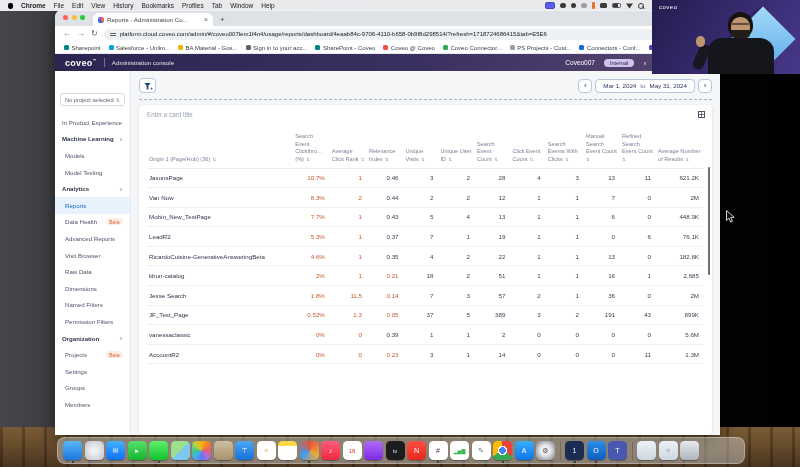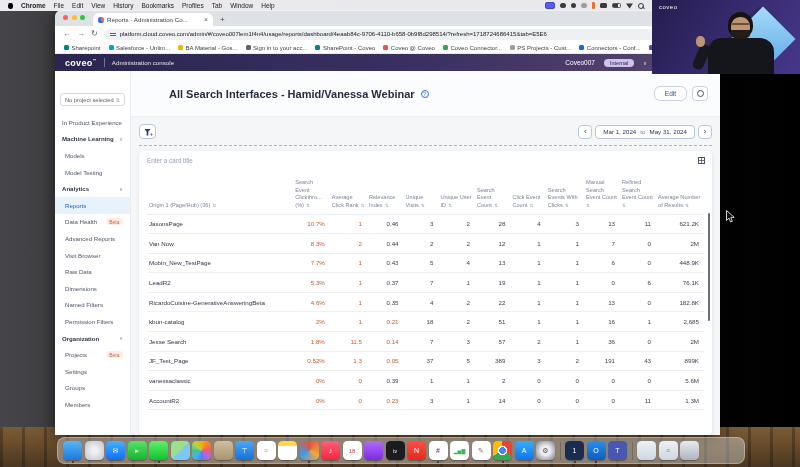--- a/index.html
+++ b/index.html
@@ -375,30 +375,20 @@
               </div>
               <div class="side-item sub">
                 <span>Groups</span>
               </div>
               <div class="side-item sub">
                 <span>Members</span>
               </div>
             </div>
         </div>
         <div class="main">
-          <div class="page-head">
-            <span class="page-title">All Search Interfaces - Hamid/Vanessa Webinar</span>
-            <span class="help-dot">?</span>
-            <div class="head-actions">
-              <button class="edit-btn">Edit</button>
-              <span class="icon-btn">
-                  <span class="ring"></span>
-                </span>
-            </div>
-          </div>
           <div class="content">
             <div class="toolbar-row">
               <span class="filter-btn">
                 <span class="funnel"></span>
                 <span class="funnel-plus">+</span>
               </span>
               <div class="date-ctrl">
                 <span class="nav-btn">‹</span>
                 <div class="date-pill">
                   <span>Mar 1, 2024</span>

